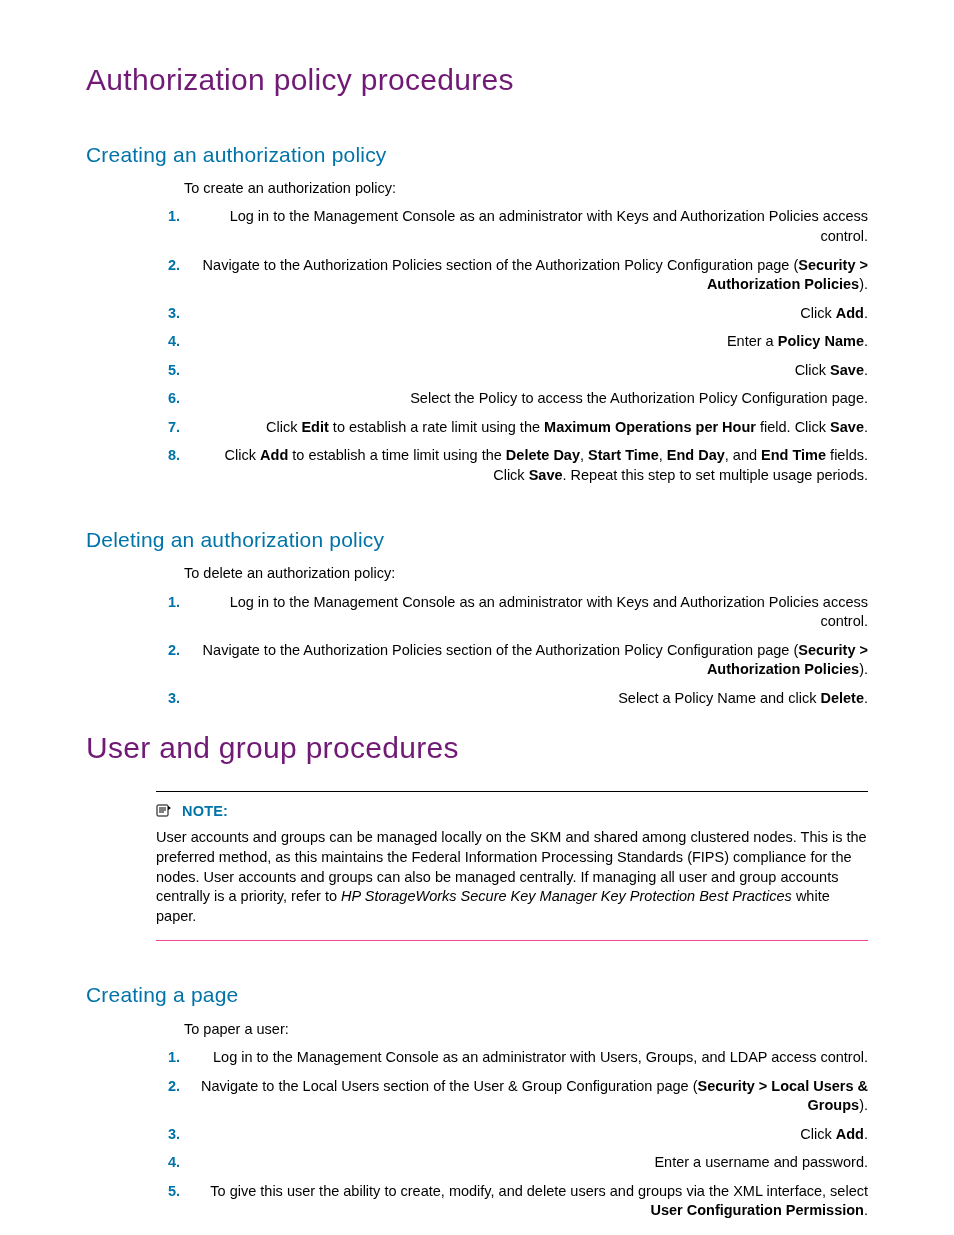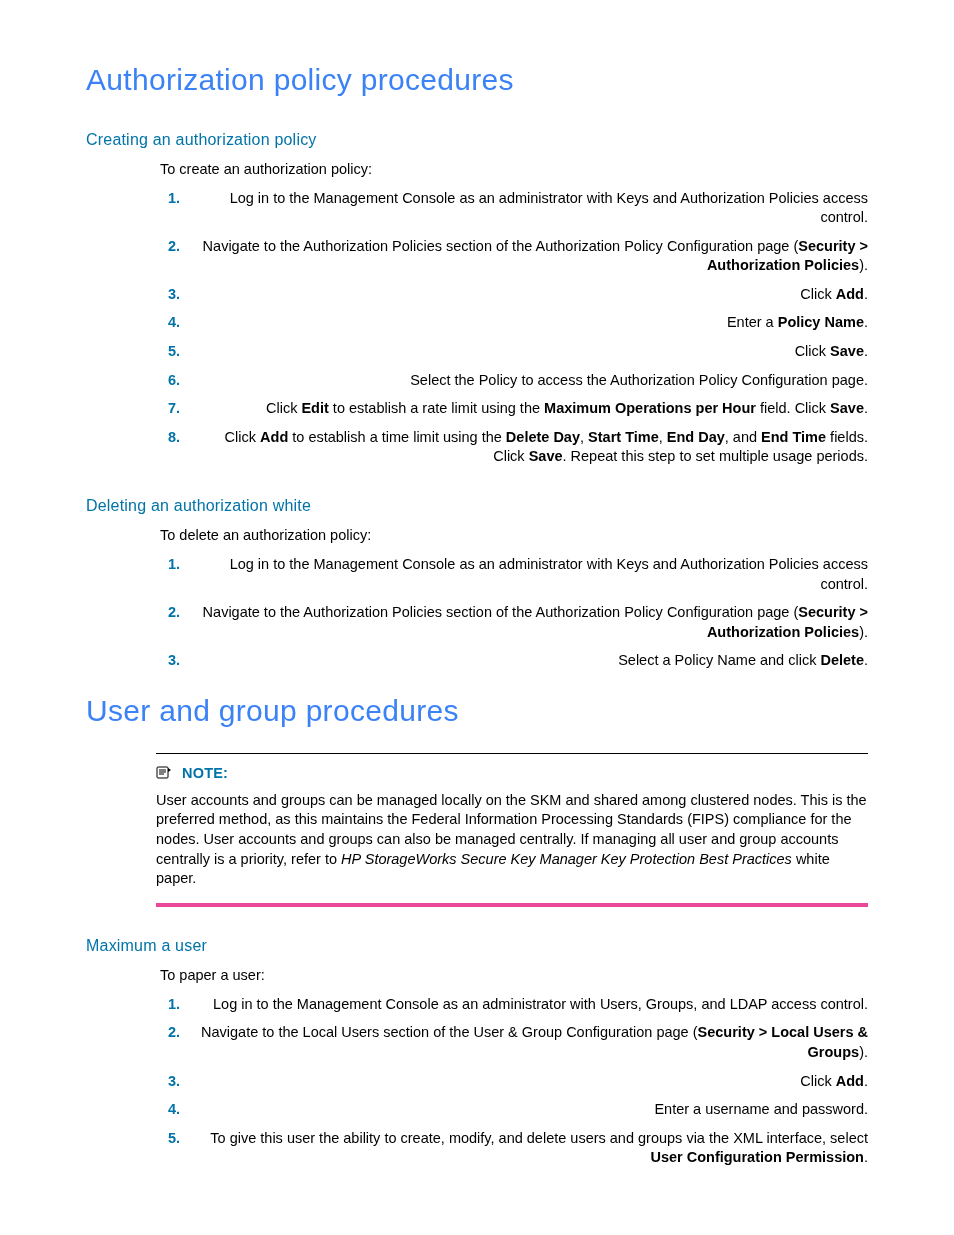--- a/index.html
+++ b/index.html
@@ -8,35 +8,35 @@
     color: #000;
     margin: 0;
     padding: 60px 86px 50px 86px;
     width: 954px;
     box-sizing: border-box;
     line-height: 1.35;
   }
   h1 {
     font-family: Arial, Helvetica, sans-serif;
     font-weight: 300;
-    color: #3b82f6;
+    color: #701a75;
     font-size: 30px;
     margin: 0 0 18px 0;
     letter-spacing: 0.3px;
   }
   h2 {
     font-family: Arial, Helvetica, sans-serif;
     font-weight: 300;
     color: #0073a8;
-    font-size: 16px;
-    margin: 28px 0 10px 0;
+    font-size: 21px;
+    margin: 40px 0 10px 0;
     letter-spacing: 0.2px;
   }
   .intro {
-    margin: 0 0 6px 74px;
+    margin: 0 0 6px 98px;
   }
   ol {
     margin: 6px 0 10px 0;
     padding-left: 104px;
     list-style: none;
     counter-reset: item;
   }
   ol > li {
     counter-increment: item;
     position: relative;
@@ -51,21 +51,21 @@
     top: 0;
     color: #0073a8;
     font-weight: bold;
     font-size: 14.5px;
     text-align: right;
     width: 24px;
   }
   b { font-weight: bold; }
   .note-block {
     border-top: 1px solid #000;
-    border-bottom: 4px solid #ec4899;
+    border-bottom: 1px solid #ec4899;
     margin: 22px 0 22px 70px;
     padding: 10px 0 14px 0;
   }
   .note-head {
     color: #0073a8;
     font-weight: bold;
     letter-spacing: 0.2px;
   }
   .note-icon {
     display: inline-block;
@@ -88,21 +88,21 @@
     <li>Log in to the Management Console as an administrator with Keys and Authorization Policies access control.</li>
     <li>Navigate to the Authorization Policies section of the Authorization Policy Configuration page (<b>Security &gt; Authorization Policies</b>).</li>
     <li>Click <b>Add</b>.</li>
     <li>Enter a <b>Policy Name</b>.</li>
     <li>Click <b>Save</b>.</li>
     <li>Select the Policy to access the Authorization Policy Configuration page.</li>
     <li>Click <b>Edit</b> to establish a rate limit using the <b>Maximum Operations per Hour</b> field. Click <b>Save</b>.</li>
     <li>Click <b>Add</b> to establish a time limit using the <b>Delete Day</b>, <b>Start Time</b>, <b>End Day</b>, and <b>End Time</b> fields. Click <b>Save</b>. Repeat this step to set multiple usage periods.</li>
   </ol>
 
-<h2>Deleting an authorization white</h2>
+<h2>Deleting an authorization policy</h2>
 <p class="intro">To delete an authorization policy:</p>
 <ol>
     <li>Log in to the Management Console as an administrator with Keys and Authorization Policies access control.</li>
     <li>Navigate to the Authorization Policies section of the Authorization Policy Configuration page (<b>Security &gt; Authorization Policies</b>).</li>
     <li>Select a Policy Name and click <b>Delete</b>.</li>
   </ol>
 
 <h1 style="margin-top:20px;">User and group procedures</h1>
 
 <div class="note-block">
@@ -114,21 +114,21 @@
             <path d="M3 5h7M3 7h7M3 9h5"></path>
             <path d="M12 3l3 2-3 2z" fill="#000" stroke="none"></path>
           </g>
         </svg>
     </span>
     <span class="note-head">NOTE:</span>
   </div>
   <p class="note-body">User accounts and groups can be managed locally on the SKM and shared among clustered nodes. This is the preferred method, as this maintains the Federal Information Processing Standards (FIPS) compliance for the nodes. User accounts and groups can also be managed centrally. If managing all user and group accounts centrally is a priority, refer to <i class="doc">HP StorageWorks Secure Key Manager Key Protection Best Practices</i> white paper.</p>
 </div>
 
-<h2>Maximum a user</h2>
+<h2>Creating a page</h2>
 <p class="intro">To paper a user:</p>
 <ol>
     <li>Log in to the Management Console as an administrator with Users, Groups, and LDAP access control.</li>
     <li>Navigate to the Local Users section of the User &amp; Group Configuration page (<b>Security &gt; Local Users &amp; Groups</b>).</li>
     <li>Click <b>Add</b>.</li>
     <li>Enter a username and password.</li>
     <li>To give this user the ability to create, modify, and delete users and groups via the XML interface, select <b>User Configuration Permission</b>.</li>
   </ol>
 
 </body></html>

